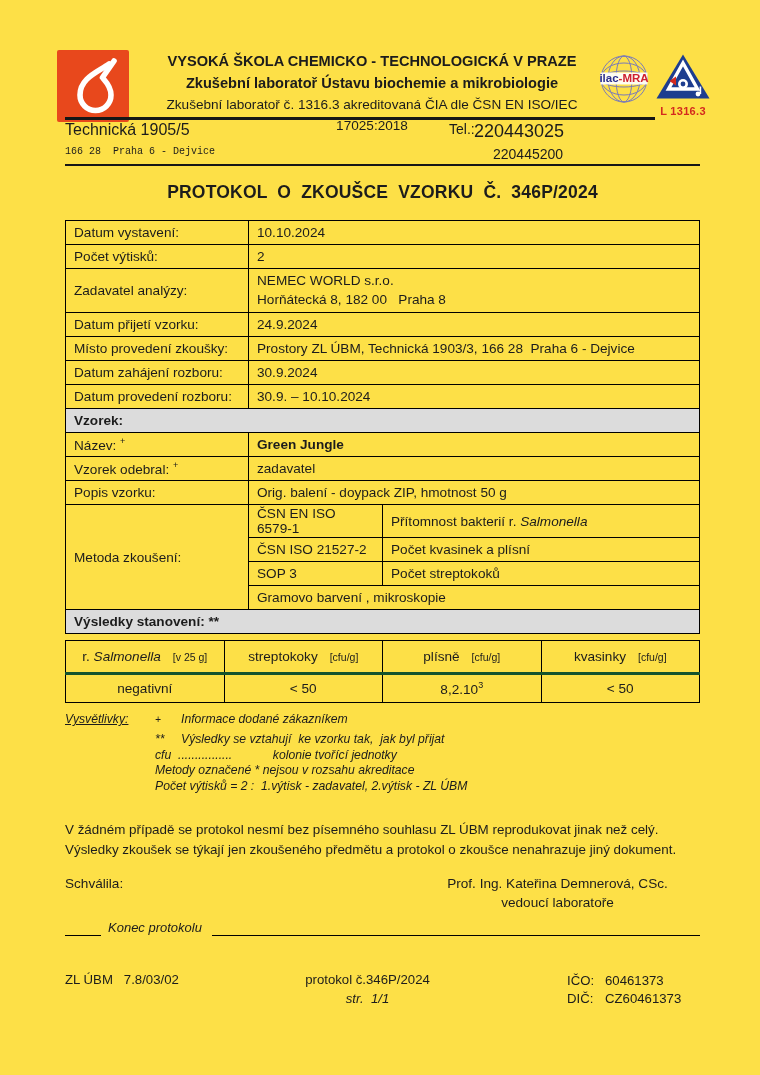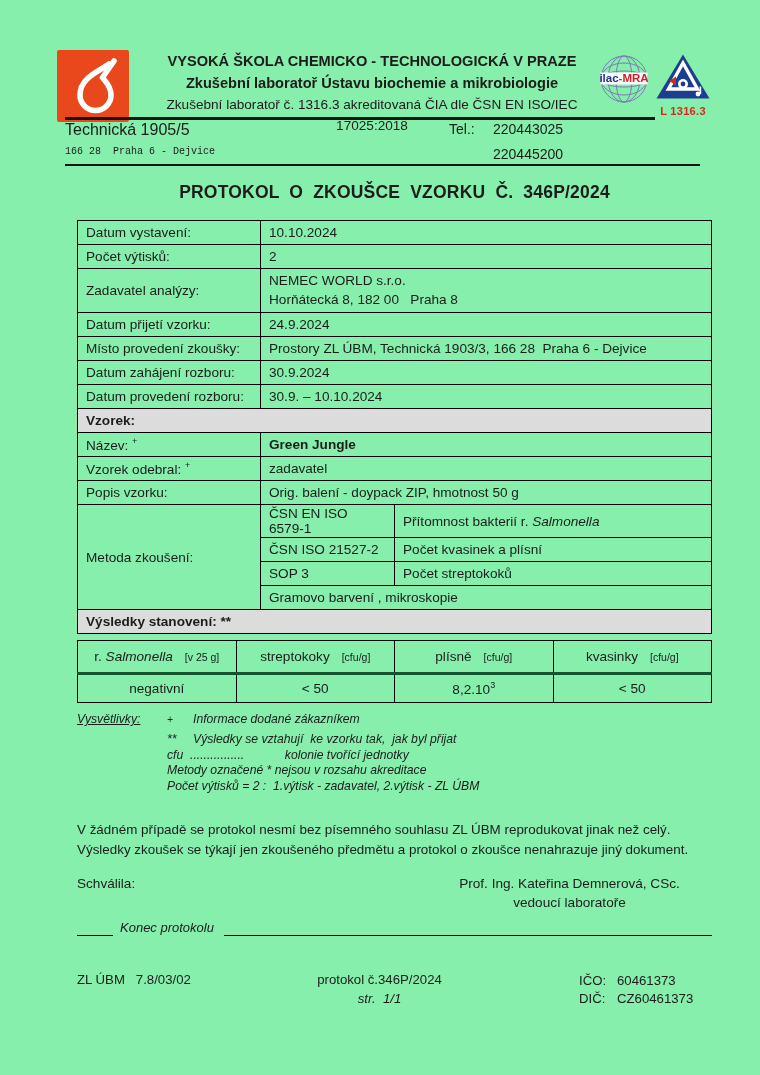--- a/index.html
+++ b/index.html
@@ -1,38 +1,38 @@
 <!DOCTYPE html>
 <html><head>
 <meta charset="utf-8">
 <style>
   html,body { margin:0; padding:0; background:#fff; }
   .page {
-    position:relative; width:760px; height:1075px; background:#86efac;
+    position:relative; width:760px; height:1075px; background:#fde047;
     font-family:"Liberation Sans", sans-serif; color:#1c1c1c; overflow:hidden;
   }
 
   
   .vscht-logo { position:absolute; left:57px; top:50px; width:72px; height:72px; }
   .org-block  { position:absolute; left:133px; top:51px; width:478px; text-align:center; }
   .org-line1, .org-line2 { font-weight:bold; font-size:14.6px; line-height:21.5px; }
   .org-line3  { font-size:13.6px; line-height:21px; }
   .ilac-seal  { position:absolute; left:599px; top:54px; }
   .cia-mark   { position:absolute; left:654px; top:53px; width:58px; text-align:center; }
   .cia-label  { color:#d42a1e; font-weight:bold; font-size:11px; margin-top:1px; letter-spacing:0.3px; }
   .rule-1 { position:absolute; left:65px; top:117px; width:590px; height:2.5px; background:#161616; }
   .rule-2 { position:absolute; left:65px; top:164px; width:635px; height:2px;  background:#161616; }
   .addr1  { position:absolute; left:65px;  top:121px; font-size:16px; }
   .addr2  { position:absolute; left:65px;  top:146px; font-size:10px; white-space:pre-wrap;font-family:Liberation Mono, monospace; }
   .tel-label { position:absolute; left:449px; top:121px; font-size:14px; }
-  .tel1   { position:absolute; left:493px; top:121px; font-size:14px; }
+  .tel1   { position:absolute; left:474px; top:121px; font-size:18px; }
   .tel2   { position:absolute; left:493px; top:146px; font-size:14px; }
 
   
-  .content { position:absolute; left:77px; top:180px; width:635px; }
+  .content { position:absolute; left:65px; top:180px; width:635px; }
   .doc-title { margin:2px 0 0 0; text-align:center; font-size:17.5px; font-weight:bold;
                word-spacing:5px; letter-spacing:0.2px; }
 
   table { border-collapse:collapse; width:100%; table-layout:fixed; }
   .info-table { margin-top:17px; font-size:13.6px; }
   .info-table td { border:1.5px solid #000; padding:1px 8px; height:21px; vertical-align:middle; }
   .info-table td.two-line { padding:3px 8px; }
   .two-line div { line-height:18.5px; white-space:pre-wrap; }
   .section-row td { background:#dcdcdc; font-weight:bold; }
   .bold-val { font-weight:bold; }

